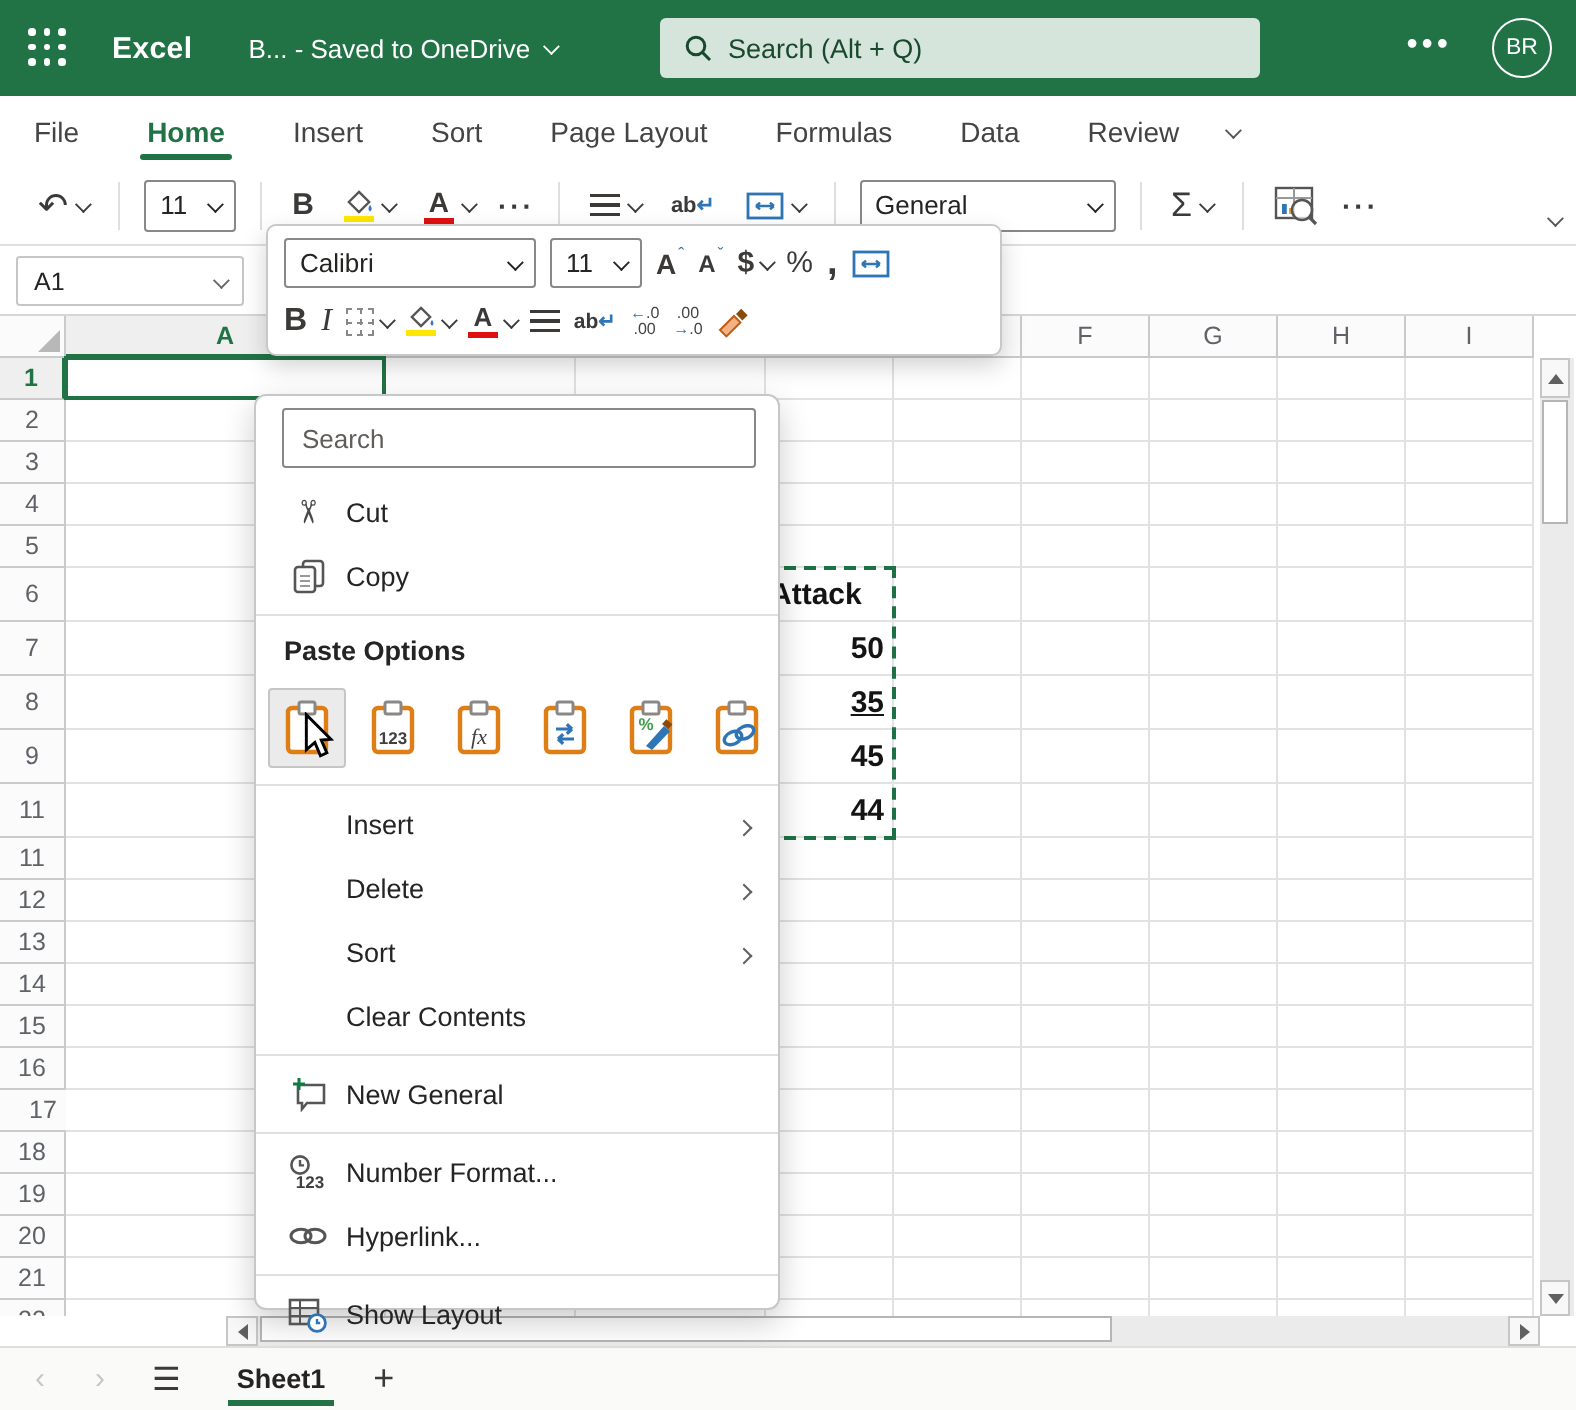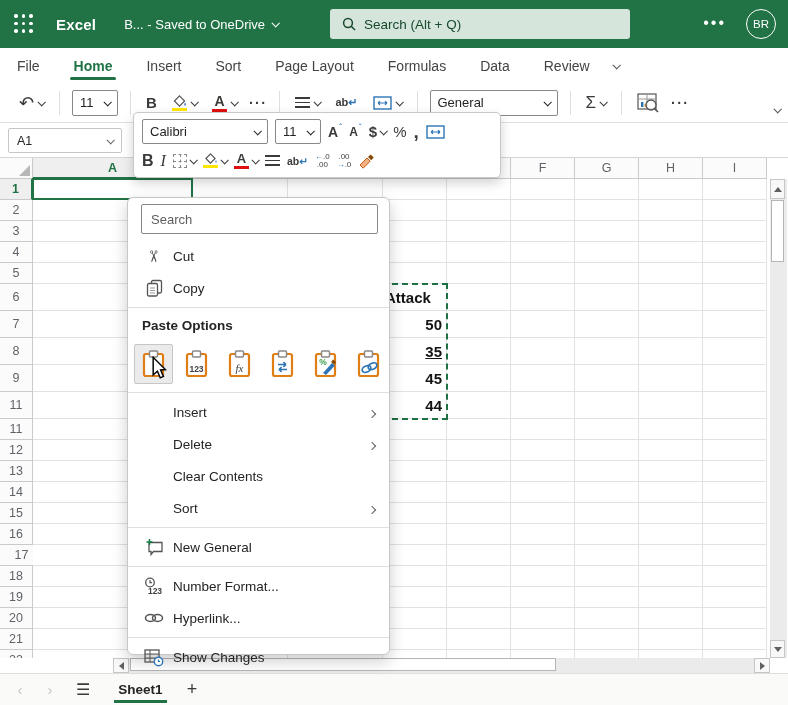--- a/index.html
+++ b/index.html
@@ -589,25 +589,25 @@
   <div class="msep"></div>
   <div class="mi noicon">
     <span class="lbl">Insert</span>
       <span class="sub"><span class="chev"></span></span>
   </div>
   <div class="mi noicon">
     <span class="lbl">Delete</span>
       <span class="sub"><span class="chev"></span></span>
   </div>
   <div class="mi noicon">
-    <span class="lbl">Clear Contents</span>
-  </div>
-  <div class="mi noicon">
     <span class="lbl">Sort</span>
       <span class="sub"><span class="chev"></span></span>
+  </div>
+  <div class="mi noicon">
+    <span class="lbl">Clear Contents</span>
   </div>
   <div class="msep"></div>
   <div class="mi">
     <span class="ico">
       <svg width="19" height="18" viewBox="0 0 19 18">
           <path d="M4 4.5 h13 v9 h-8.5 l-2.5 3 v-3 h-2 z" fill="none" stroke="#555" stroke-width="1.3"></path>
           <path d="M4.5 1 v6 M1.5 4 h6" stroke="#107c41" stroke-width="1.5"></path>
         </svg>
     </span>
     <span class="lbl">New General</span>
@@ -637,21 +637,21 @@
     <span class="ico">
       <svg width="20" height="19" viewBox="0 0 20 19">
           <rect x="1" y="2" width="14" height="12" fill="none" stroke="#555" stroke-width="1.3"></rect>
           <line x1="1" y1="6" x2="15" y2="6" stroke="#555" stroke-width="1"></line>
           <line x1="1" y1="10" x2="15" y2="10" stroke="#555" stroke-width="1"></line>
           <line x1="6" y1="2" x2="6" y2="14" stroke="#555" stroke-width="1"></line>
           <circle cx="14.5" cy="13.5" r="4.2" fill="#fff" stroke="#2e75b6" stroke-width="1.4"></circle>
           <path d="M14.5 11.5 v2 h1.6" fill="none" stroke="#2e75b6" stroke-width="1.2"></path>
         </svg>
     </span>
-    <span class="lbl">Show Changes</span>
+    <span class="lbl">Show Layout</span>
   </div>
 </div>
 
 <div class="minitb">
   <div class="mrow">
     <span class="combo" style="width:126px;height:25px;">
         <span>Calibri</span>
         <span class="chev"></span>
       </span>
     <span class="combo" style="width:46px;height:25px;">

